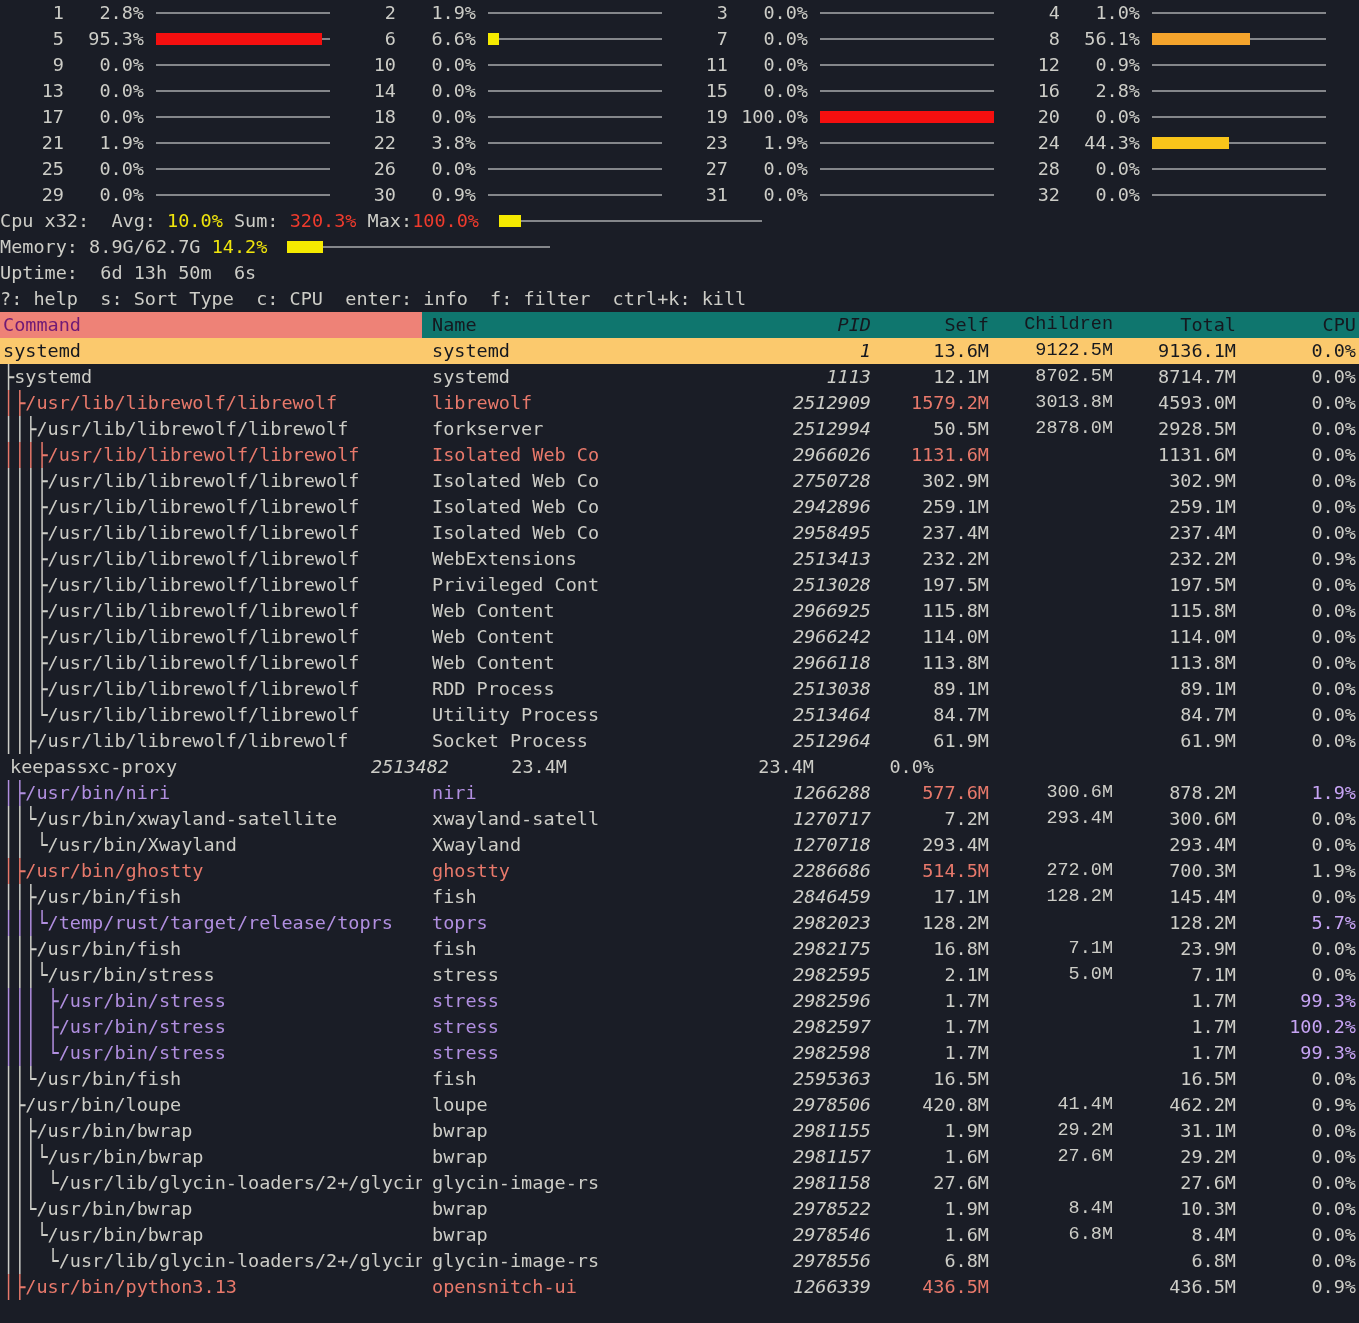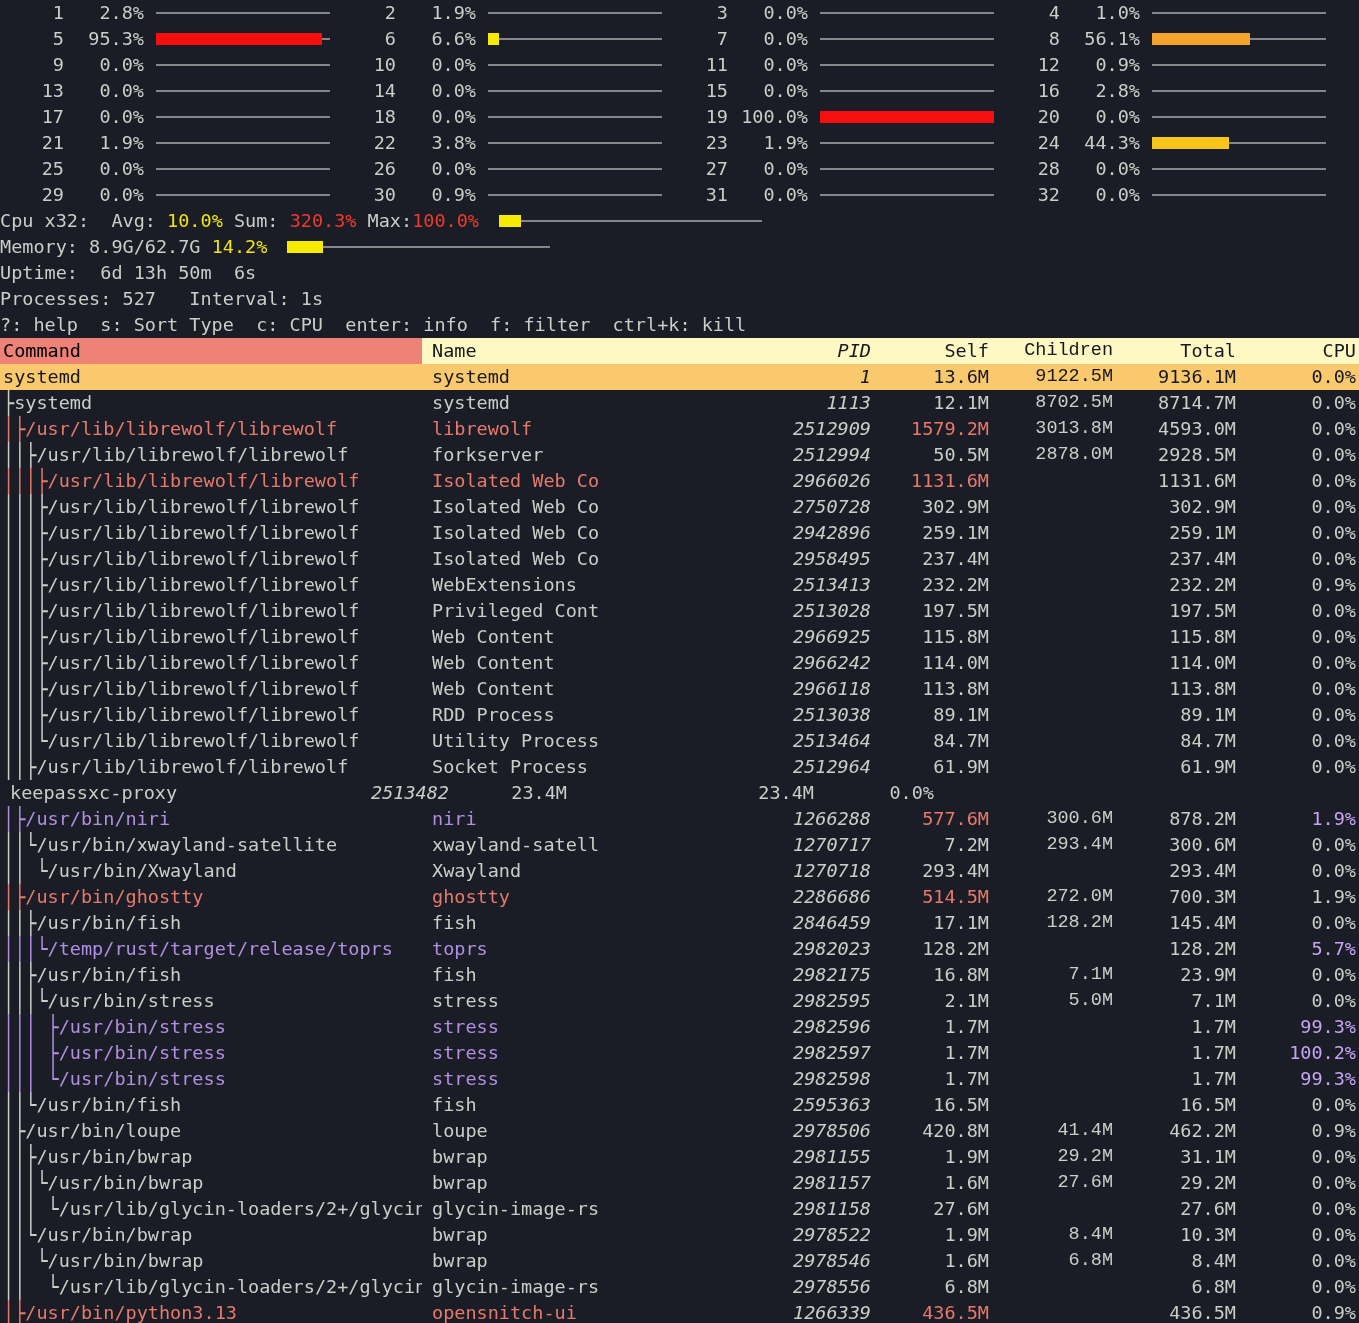--- a/index.html
+++ b/index.html
@@ -20,22 +20,22 @@
   .track .tfill{position:absolute;left:0;top:7px;height:12px;}
   
   .sline{display:flex;align-items:center;height:26px;}
   .sbar{position:relative;width:263px;height:26px;margin-left:20px;}
   .sbar .tline{position:absolute;left:0;right:0;top:12px;height:2px;background:#84868a;}
   .sbar .tfill{position:absolute;left:0;top:7px;height:12px;}
   .c-yellow{color:#f0e50c;}
   .c-bred{color:#ef3b2d;}
   
   .thead{display:flex;height:26px;}
-  .th-cmd{width:422px;background:#ee8277;color:#000000;padding-left:3px;box-sizing:border-box;}
-  .th-rest{flex:1;display:flex;background:#fef9c3;color:#15181f;}
+  .th-cmd{width:422px;background:#ee8277;color:#701a75;padding-left:3px;box-sizing:border-box;}
+  .th-rest{flex:1;display:flex;background:#0f766e;color:#15181f;}
   .td-name{width:238px;box-sizing:border-box;padding-left:10px;overflow:hidden;white-space:pre;}
   .td-pid{width:211px;text-align:right;white-space:pre;font-style:italic;}
   .td-self{width:118px;text-align:right;white-space:pre;}
   .td-children{width:124px;text-align:right;white-space:pre;font-family:Liberation Mono, monospace;}
   .td-total{width:123px;text-align:right;white-space:pre;}
   .td-cpu{width:120px;text-align:right;white-space:pre;padding-right:3px;box-sizing:content-box;}
   .tr{display:flex;height:26px;}
   .tr.sel{background:#fbc96d;}
   .tr.sel .g,.tr.sel .r,.tr.sel .p{color:#15181f;}
   .td-cmd{width:422px;box-sizing:border-box;padding-left:3px;overflow:hidden;white-space:pre;}
@@ -329,26 +329,20 @@
     <span class="sbar">
         <i class="tline"></i>
         <i class="tfill" id="mem-bar-fill" style="width: 36px; background: rgb(245, 234, 0);"></i>
       </span>
   </div>
   <div class="sline">
     <span class="pre g">Uptime:  </span>
     <span class="pre g">6d 13h 50m  6s</span>
   </div>
   <div class="sline">
-    <span class="pre g">Processes: </span>
-    <span class="pre g">527</span>
-    <span class="pre g">   Interval: </span>
-    <span class="pre g">1s</span>
-  </div>
-  <div class="sline">
     <span class="pre g">?: help  s: Sort Type  c: CPU  enter: info  f: filter  ctrl+k: kill</span>
   </div>
 
   <div class="thead">
     <div class="th-cmd"><span class="pre">Command</span></div>
     <div class="th-rest">
       <div class="td-name"><span class="pre">Name</span></div>
       <div class="td-pid"><span class="pre">PID</span></div>
       <div class="td-self"><span class="pre">Self</span></div>
       <div class="td-children"><span class="pre">Children</span></div>

